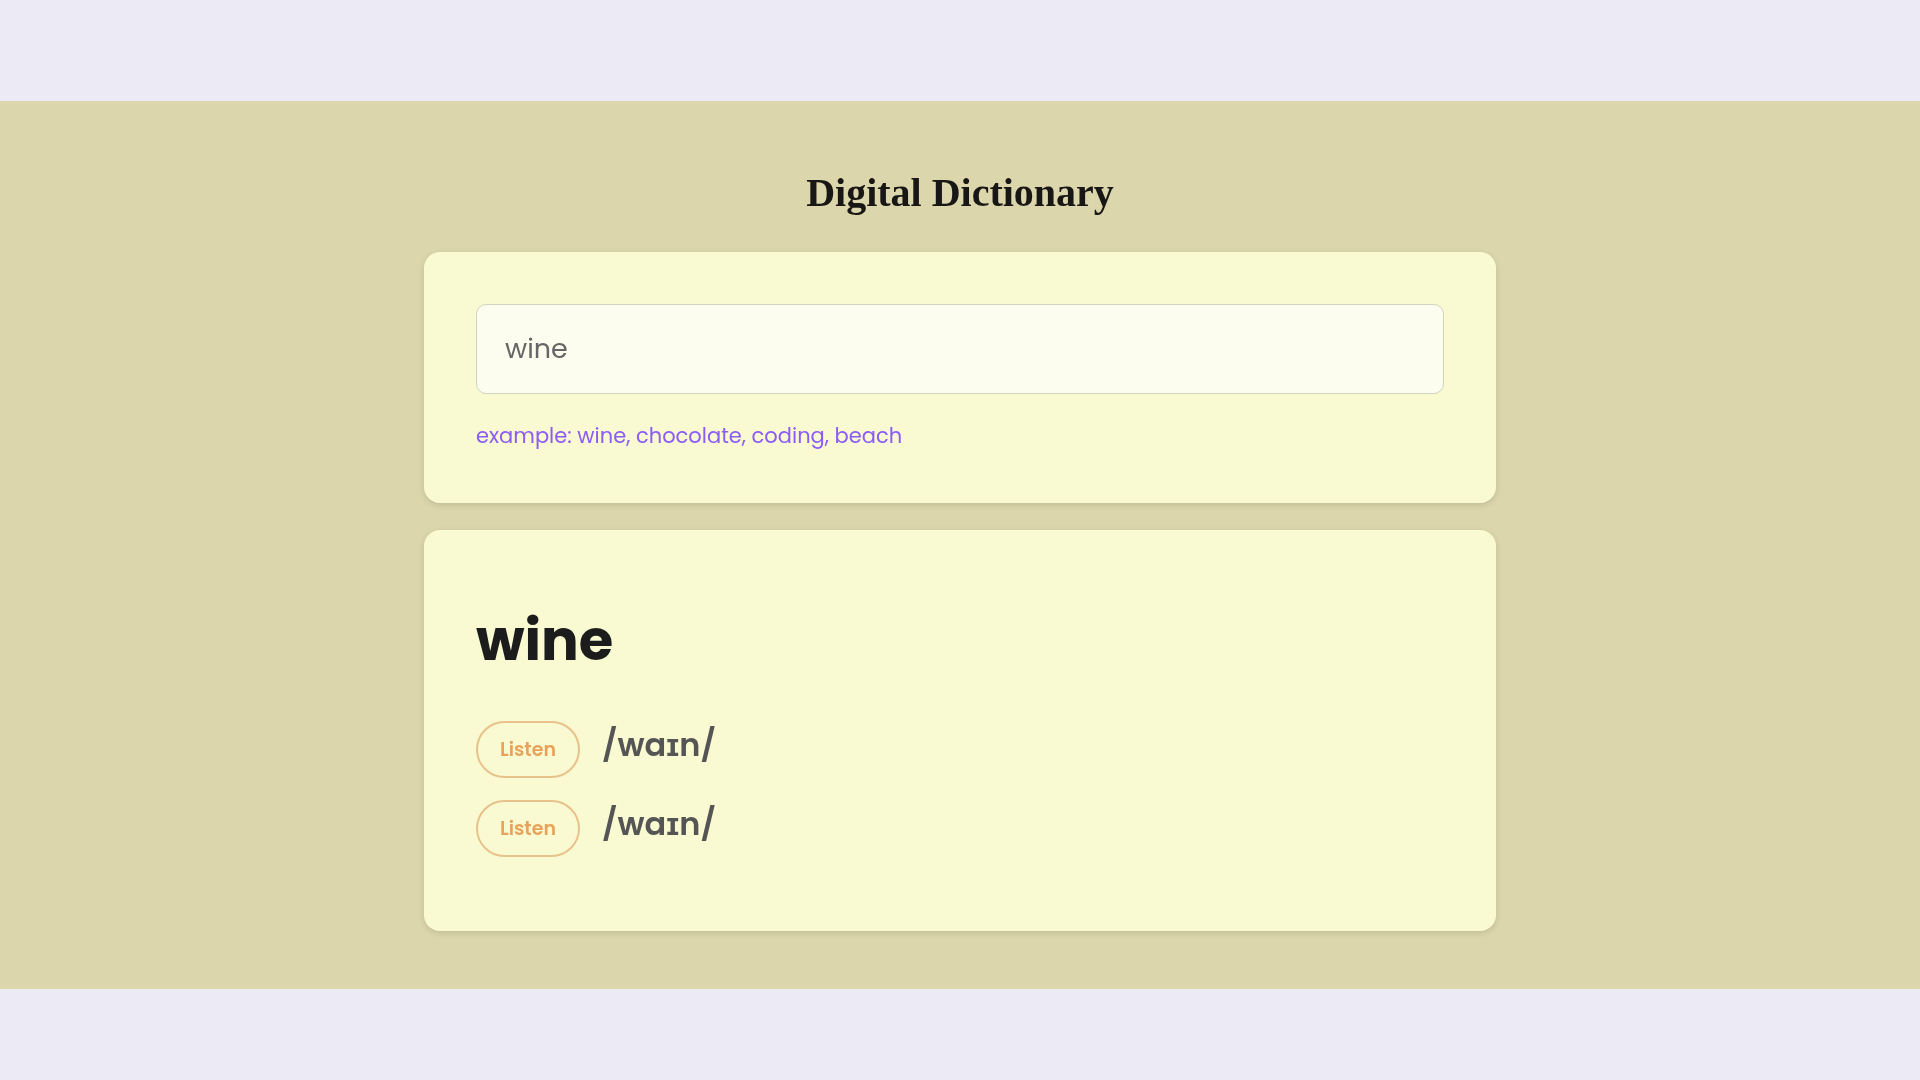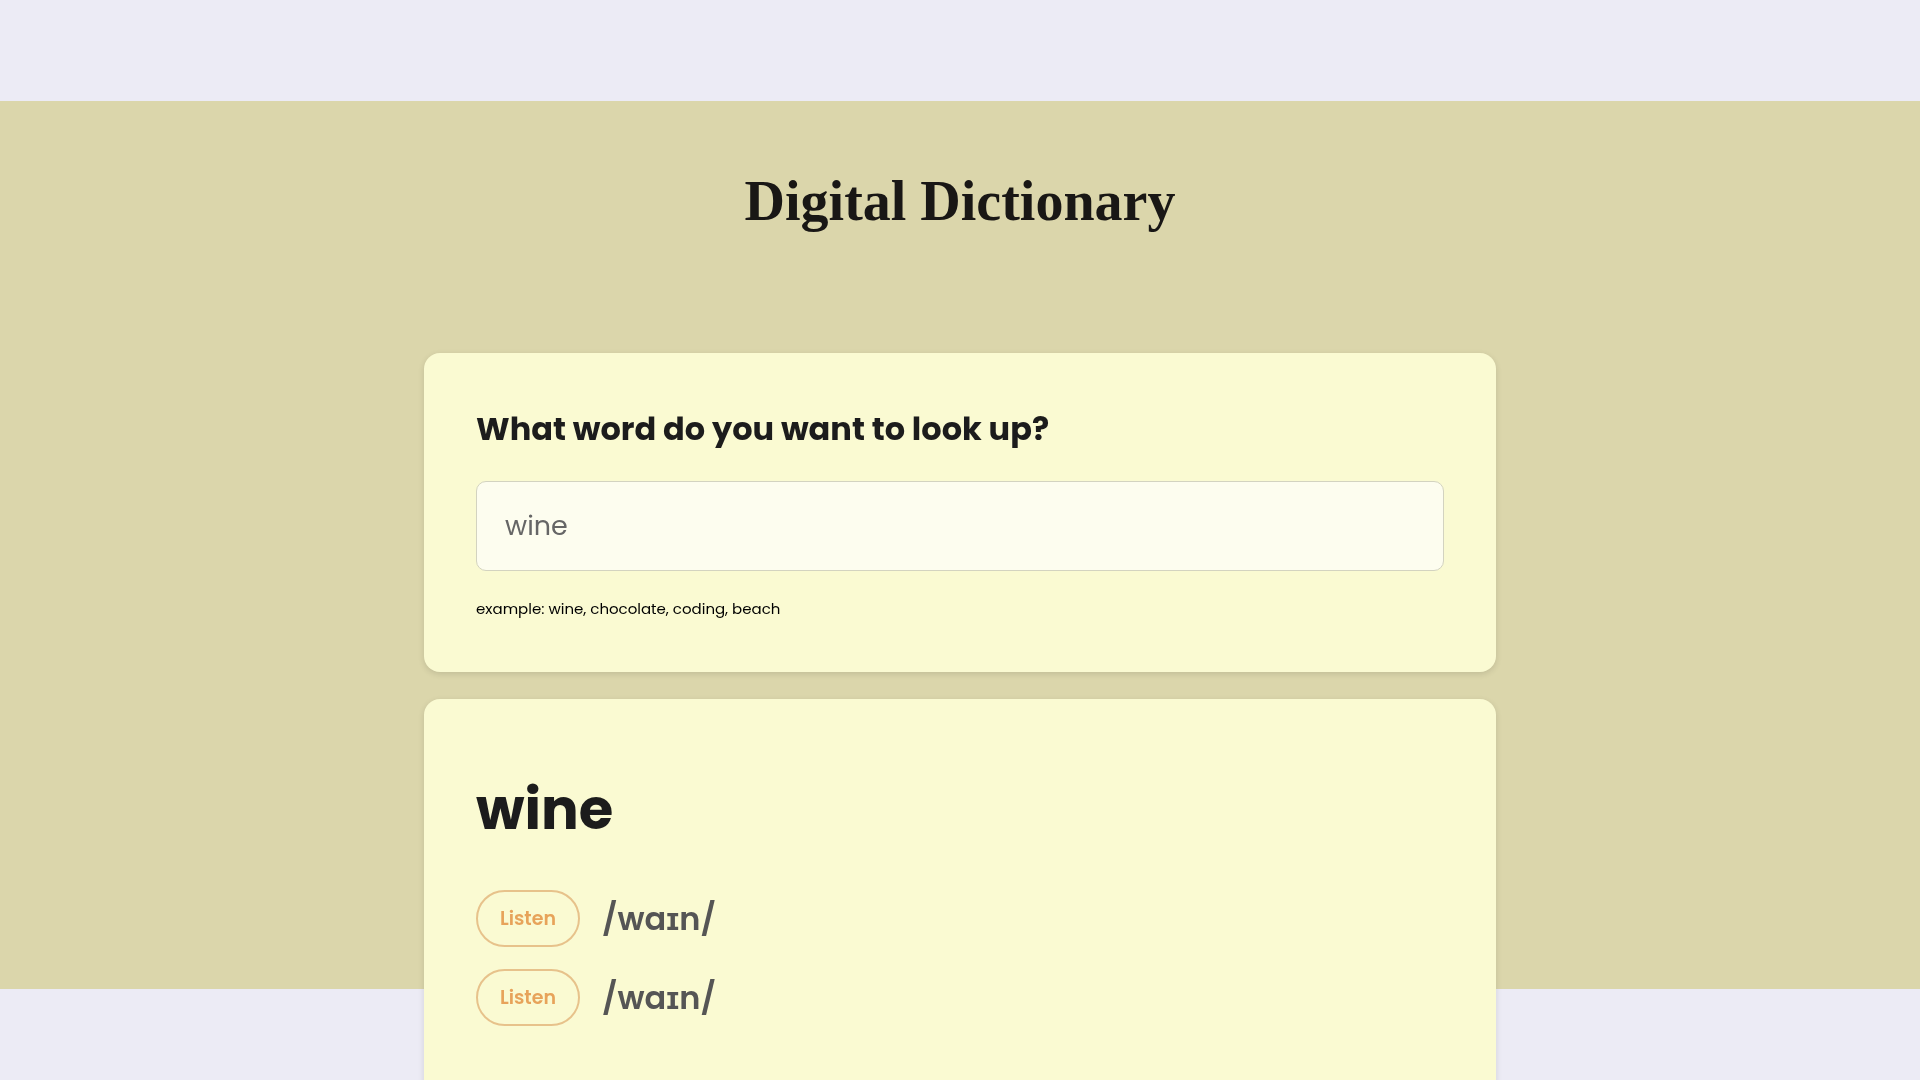--- a/index.html
+++ b/index.html
@@ -14,25 +14,25 @@
     position: absolute;
     top: 101px;
     left: 0;
     width: 1920px;
     height: 888px;
     background: #dbd6ab;
   }
   .title {
     font-family: "Georgia", "Times New Roman", serif;
     font-weight: 700;
-    font-size: 56px;
+    font-size: 40px;
     color: #191715;
     text-align: center;
     margin-top: 68px;
-    margin-bottom: 120px;
+    margin-bottom: 36px;
   }
   .card {
     width: 1072px;
     margin: 0 auto 27px auto;
     background: #fafad2; 
     border-radius: 16px;
     box-shadow: 0 2px 6px rgba(0,0,0,0.12);
     box-sizing: border-box;
     padding: 52px;
   }
@@ -51,33 +51,33 @@
     border-radius: 10px;
     background: #fdfdef;
     padding: 24px 28px;
     font-size: 27px;
     color: #666;
     font-family: inherit;
     outline: none;
   }
   .example-text {
     margin: 26px 0 0 0;
-    font-size: 15px;
-    color: #000000;
+    font-size: 21px;
+    color: #8b5cf6;
   }
   
   .word-title {
     font-size: 56px;
     font-weight: 700;
     color: #1c1c1c;
     margin: 16px 0 38px 0;
   }
   .pron-row {
     display: flex;
-    align-items: center;
+    align-items: flex-start;
     gap: 22px;
     margin-bottom: 22px;
   }
   .listen-btn {
     border: 2px solid #e7c28b;
     background: transparent;
     color: #e7a35a;
     font-weight: 600;
     font-size: 19px;
     padding: 12px 22px;
@@ -92,21 +92,20 @@
   }
 </style>
 </head>
 <body>
 
 <div class="stage">
 
   <h1 class="title">Digital Dictionary</h1>
 
   <div class="card">
-    <p class="search-label">What word do you want to look up?</p>
 
     <input class="search-input" type="text" value="wine" style="">
 
     <p class="example-text">example: wine, chocolate, coding, beach</p>
   </div>
 
   <div class="card">
     <h2 class="word-title">wine</h2>
 
     <div class="pron-row">

